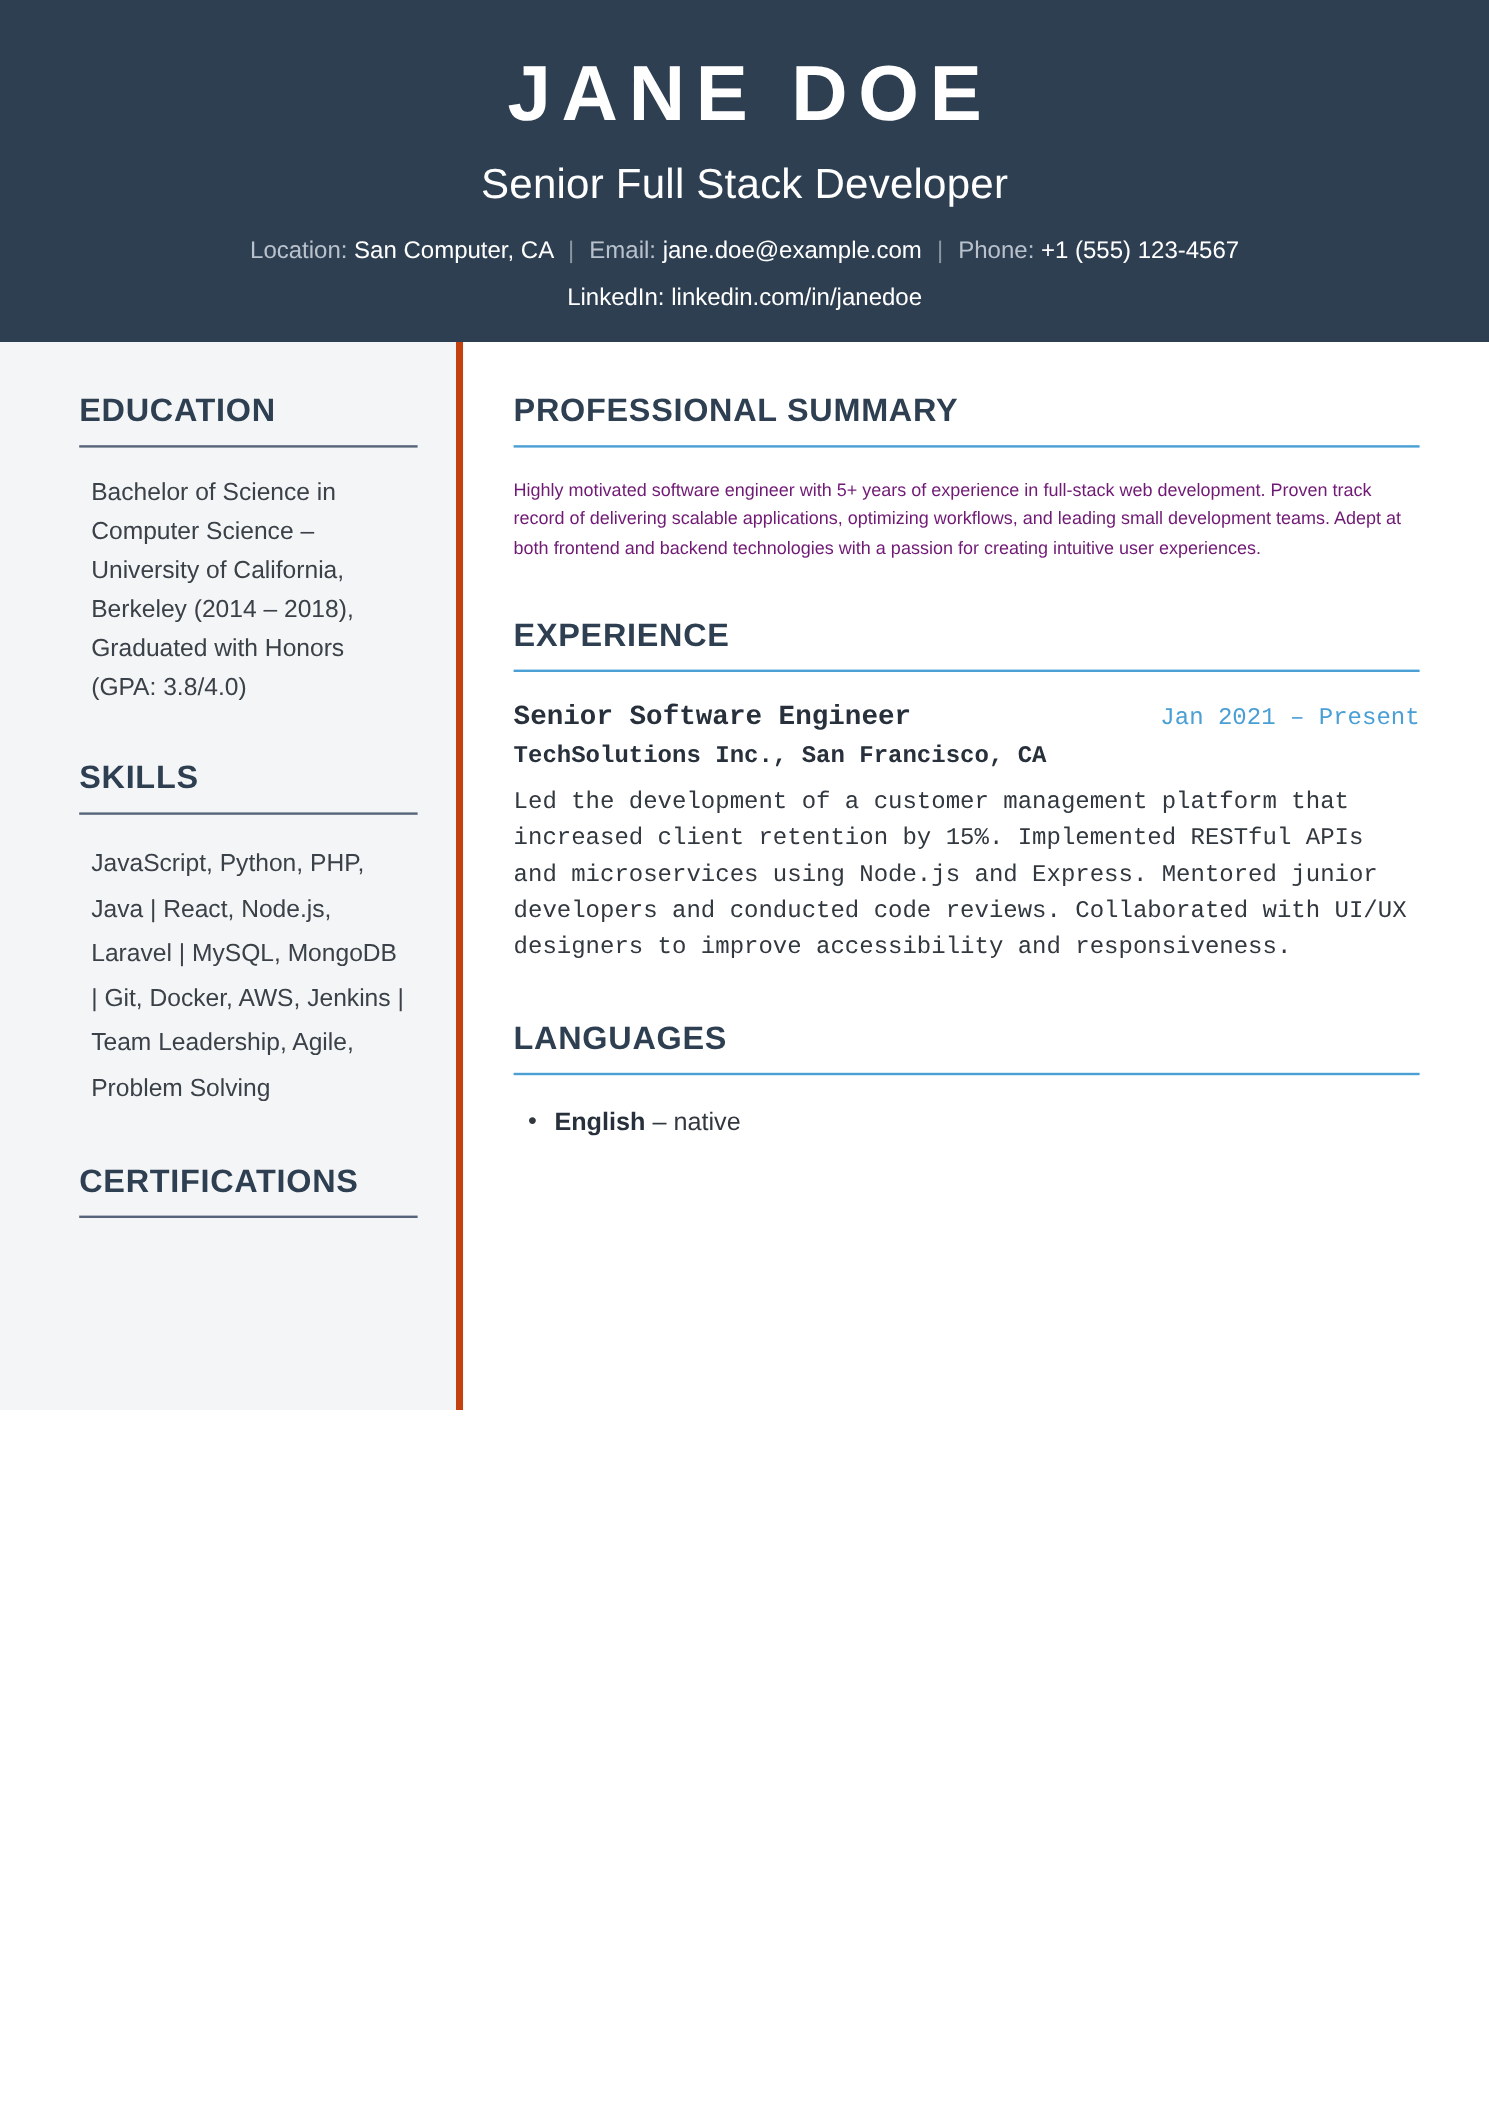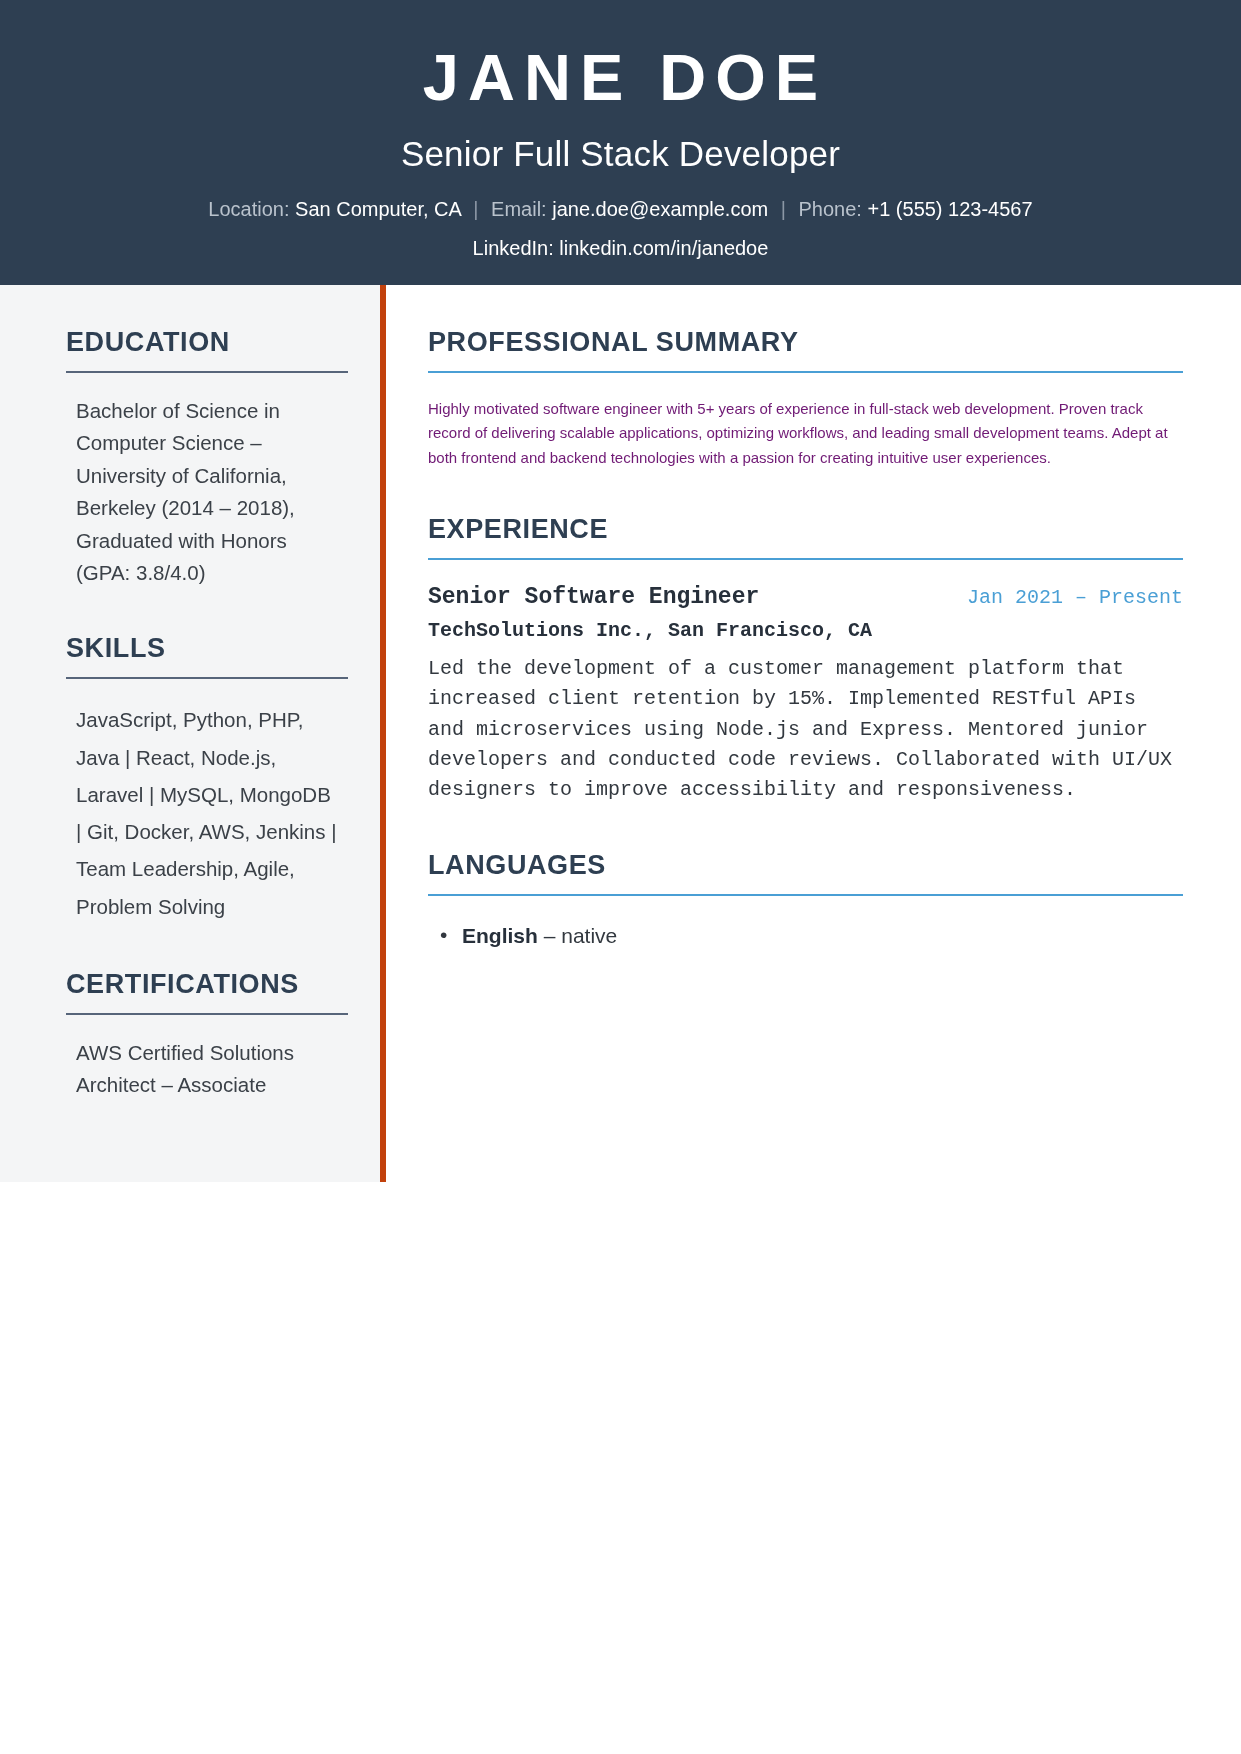--- a/index.html
+++ b/index.html
@@ -224,21 +224,20 @@
 
       <div class="sec-block">
         <div class="sec-title">SKILLS</div>
         <div class="sec-rule-dark"></div>
         <p class="side-text skills">JavaScript, Python, PHP, Java | React, Node.js, Laravel | MySQL, MongoDB | Git, Docker, AWS, Jenkins | Team Leadership, Agile, Problem Solving</p>
       </div>
 
       <div class="sec-block">
         <div class="sec-title">CERTIFICATIONS</div>
         <div class="sec-rule-dark"></div>
-        <p class="side-text">AWS Certified Solutions Architect – Associate</p>
       </div>
 
     </div>
 
     <div class="main">
 
       <div class="sec-block">
         <div class="sec-title">PROFESSIONAL SUMMARY</div>
         <div class="sec-rule-blue"></div>
         <p class="summary-text">Highly motivated software engineer with 5+ years of experience in full-stack web development. Proven track record of delivering scalable applications, optimizing workflows, and leading small development teams. Adept at both frontend and backend technologies with a passion for creating intuitive user experiences.</p>

